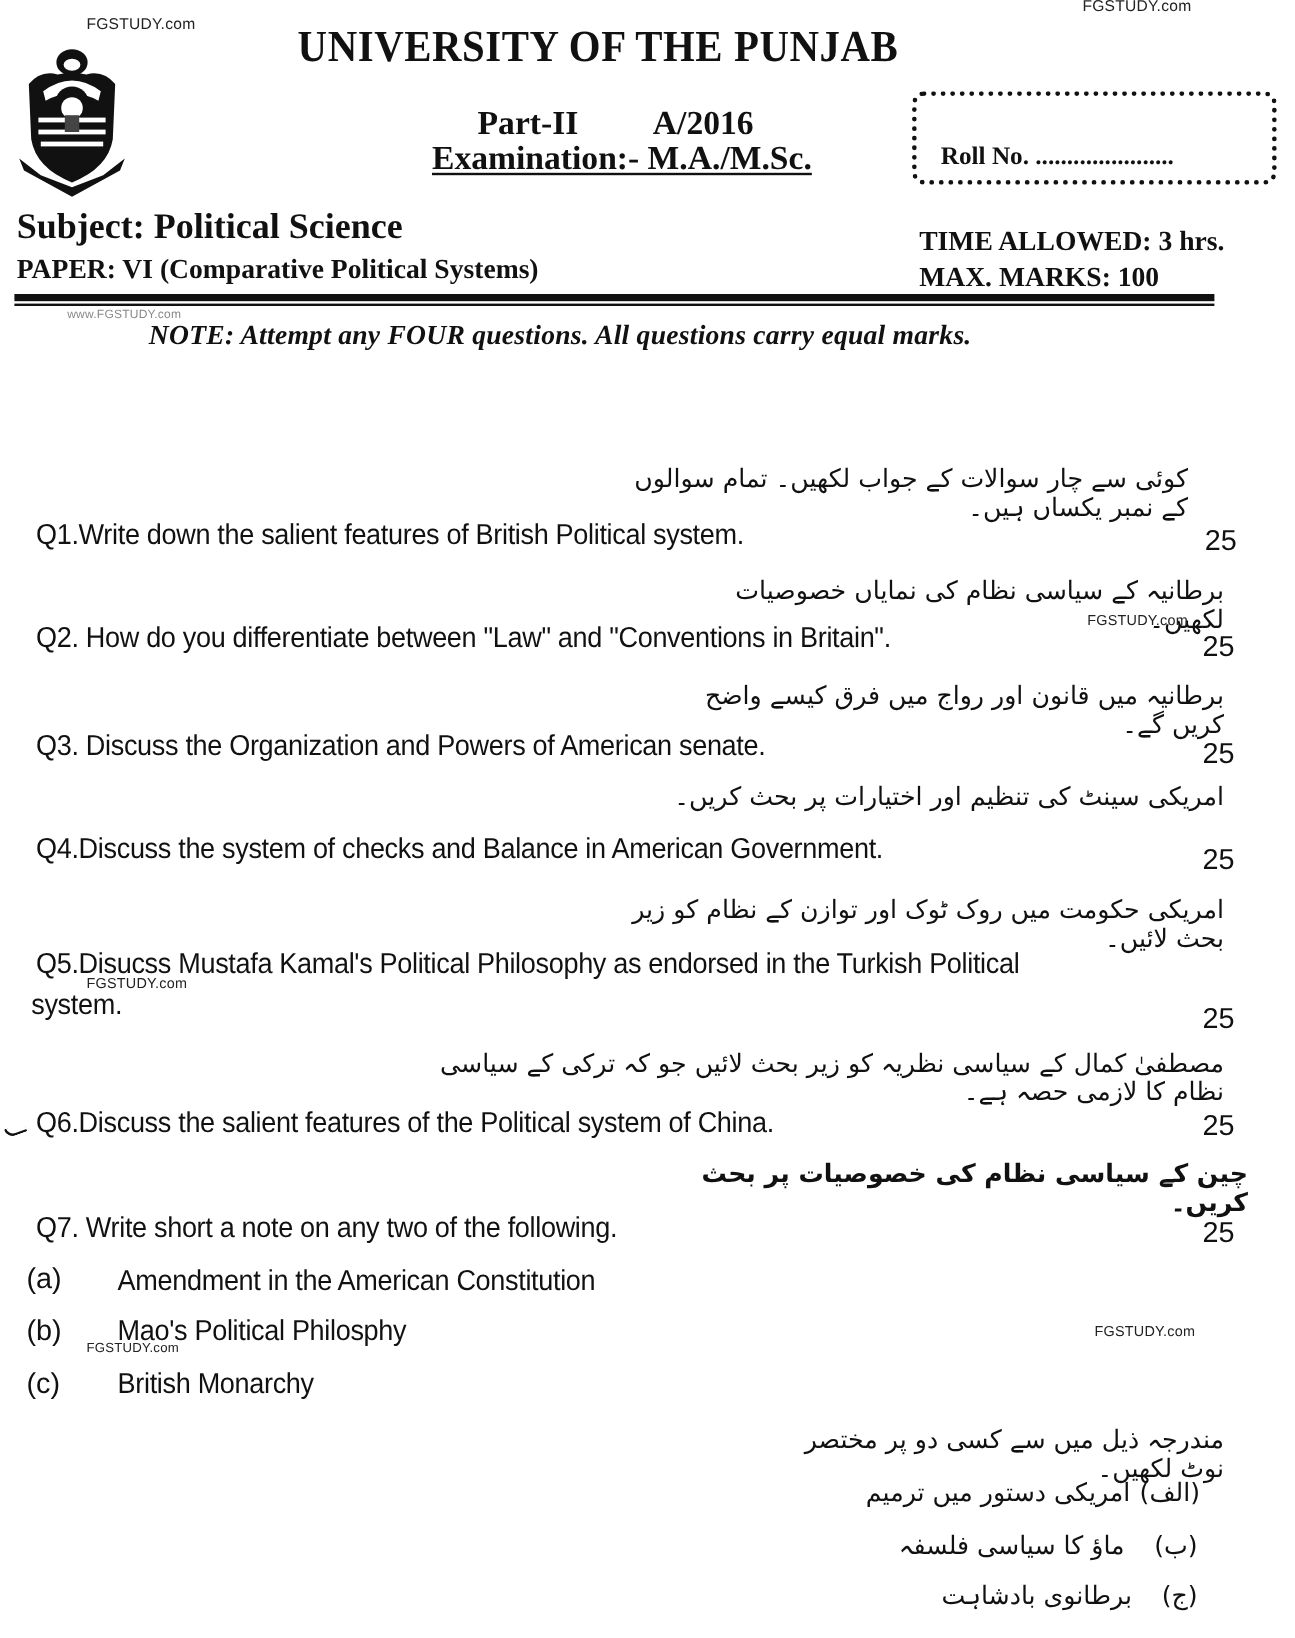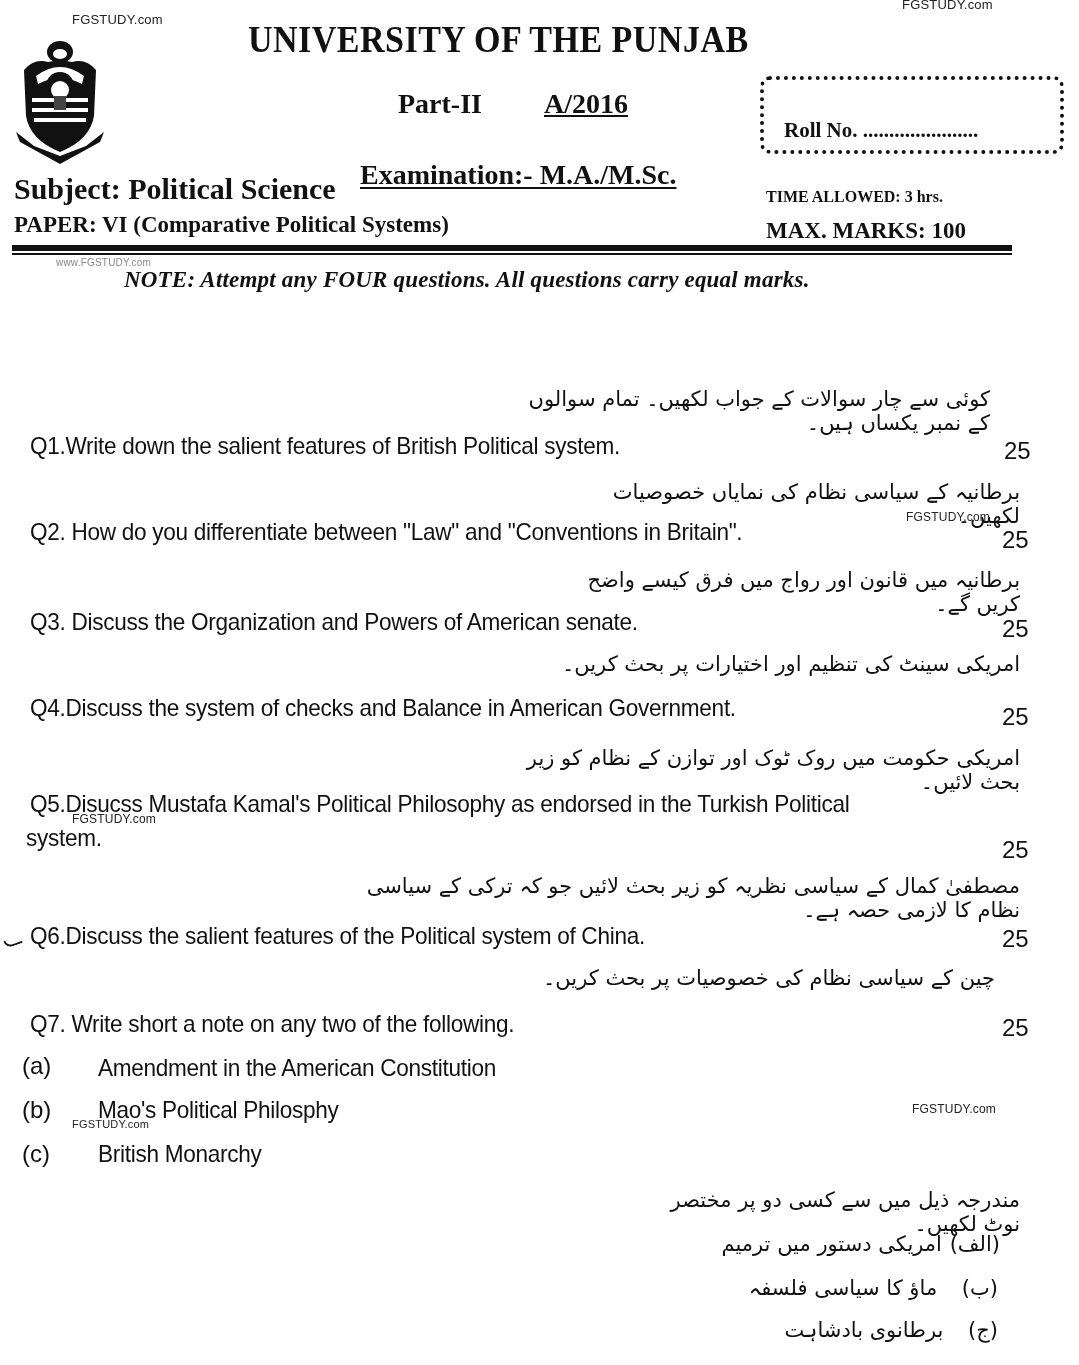--- a/index.html
+++ b/index.html
@@ -39,30 +39,30 @@
     <rect x="20" y="82" width="52" height="4" fill="#fff"></rect>
     <rect x="40" y="60" width="12" height="14" fill="#444"></rect>
     <path d="M2 96 L20 110 L46 120 L72 110 L90 96 L86 106 L46 128 L6 106 Z" fill="#111"></path>
     <path d="M12 100 L46 118 L80 100" stroke="#fff" stroke-width="2" fill="none"></path>
   </svg>
 </div>
 
 <div class="abs serif title" style="left:248px;top:18px;">UNIVERSITY OF THE PUNJAB</div>
 
 <div class="abs serif hdr-b" style="left:398px;top:88px;">Part-II</div>
-<div class="abs serif hdr-b" style="left:544px;top:88px;text-decoration:underline;">A/2016</div>
-<div class="abs serif hdr-b u" style="left:360px;top:117px;margin-top:42px;">Examination:- M.A./M.Sc.</div>
+<div class="abs serif hdr-b" style="left:544px;top:88px;">A/2016</div>
+<div class="abs serif hdr-b u" style="left:360px;top:117px;">Examination:- M.A./M.Sc.</div>
 
 <div class="abs rollbox" style="left:760px;top:76px;width:296px;height:70px;">
   <div class="abs serif hdr-b" style="left:20px;top:38px;font-size:21px;">Roll No. ......................</div>
 </div>
 
 <div class="abs serif hdr-b" style="left:14px;top:172px;font-size:30px;">Subject: Political Science</div>
 <div class="abs serif hdr-b" style="left:14px;top:212px;font-size:23px;">PAPER: VI (Comparative Political Systems)</div>
-<div class="abs serif hdr-b" style="left:766px;top:188px;font-size:16px;">TIME ALLOWED: 3 hrs.</div>
+<div class="abs serif hdr-b" style="left:766px;top:188px;font-size:23px;">TIME ALLOWED: 3 hrs.</div>
 <div class="abs serif hdr-b" style="left:766px;top:218px;font-size:23px;">MAX. MARKS: 100</div>
 
 <div class="abs rule" style="left:12px;top:245px;width:1000px;height:6px;"></div>
 <div class="abs rule" style="left:12px;top:253px;width:1000px;height:2px;"></div>
 <div class="abs wm" style="left:56px;top:257px;font-size:10px;color:#888;">www.FGSTUDY.com</div>
 
 <div class="abs serif note" style="left:124px;top:267px;">NOTE: Attempt any FOUR questions. All questions carry equal marks.</div>
 <div class="abs urdu" style="left:500px;top:339px;width:490px;margin-top:48px;">کوئی سے چار سوالات کے جواب لکھیں۔ تمام سوالوں کے نمبر یکساں ہیں۔</div>
 
 <div class="abs sans q" style="left:30px;top:432px;">Q1.Write down the salient features of British Political system.</div>
@@ -84,21 +84,21 @@
 
 <div class="abs sans q" style="left:30px;top:790px;">Q5.Disucss Mustafa Kamal's Political Philosophy as endorsed in the Turkish Political</div>
 <div class="abs wm" style="left:72px;top:812px;font-size:12px;">FGSTUDY.com</div>
 <div class="abs sans q" style="left:26px;top:824px;">system.</div>
 <div class="abs sans marks" style="left:1002px;top:836px;">25</div>
 <div class="abs urdu" style="left:360px;top:874px;width:660px;">مصطفیٰ کمال کے سیاسی نظریہ کو زیر بحث لائیں جو کہ ترکی کے سیاسی نظام کا لازمی حصہ ہے۔</div>
 
 <div class="abs" style="left:4px;top:938px;width:16px;height:6px;border-bottom:2px solid #111;border-left:2px solid #111;border-radius:0 0 0 8px;transform:rotate(-20deg);"></div>
 <div class="abs sans q" style="left:30px;top:922px;">Q6.Discuss the salient features of the Political system of China.</div>
 <div class="abs sans marks" style="left:1002px;top:925px;">25</div>
-<div class="abs urdu" style="left:535px;top:966px;width:460px;">چین کے سیاسی نظام کی خصوصیات پر بحث کریں۔</div>
+<div class="abs urdu" style="left:580px;top:966px;width:460px;font-weight:bold;">چین کے سیاسی نظام کی خصوصیات پر بحث کریں۔</div>
 
 <div class="abs sans q" style="left:30px;top:1010px;">Q7. Write short a note on any two of the following.</div>
 <div class="abs sans marks" style="left:1002px;top:1014px;">25</div>
 
 <div class="abs sans sub-lbl" style="left:22px;top:1052px;">(a)</div>
 <div class="abs sans sub-txt" style="left:98px;top:1054px;">Amendment in the American Constitution</div>
 
 <div class="abs sans sub-lbl" style="left:22px;top:1096px;">(b)</div>
 <div class="abs sans sub-txt" style="left:98px;top:1096px;">Mao's Political Philosphy</div>
 <div class="abs wm" style="left:72px;top:1118px;font-size:11px;">FGSTUDY.com</div>

